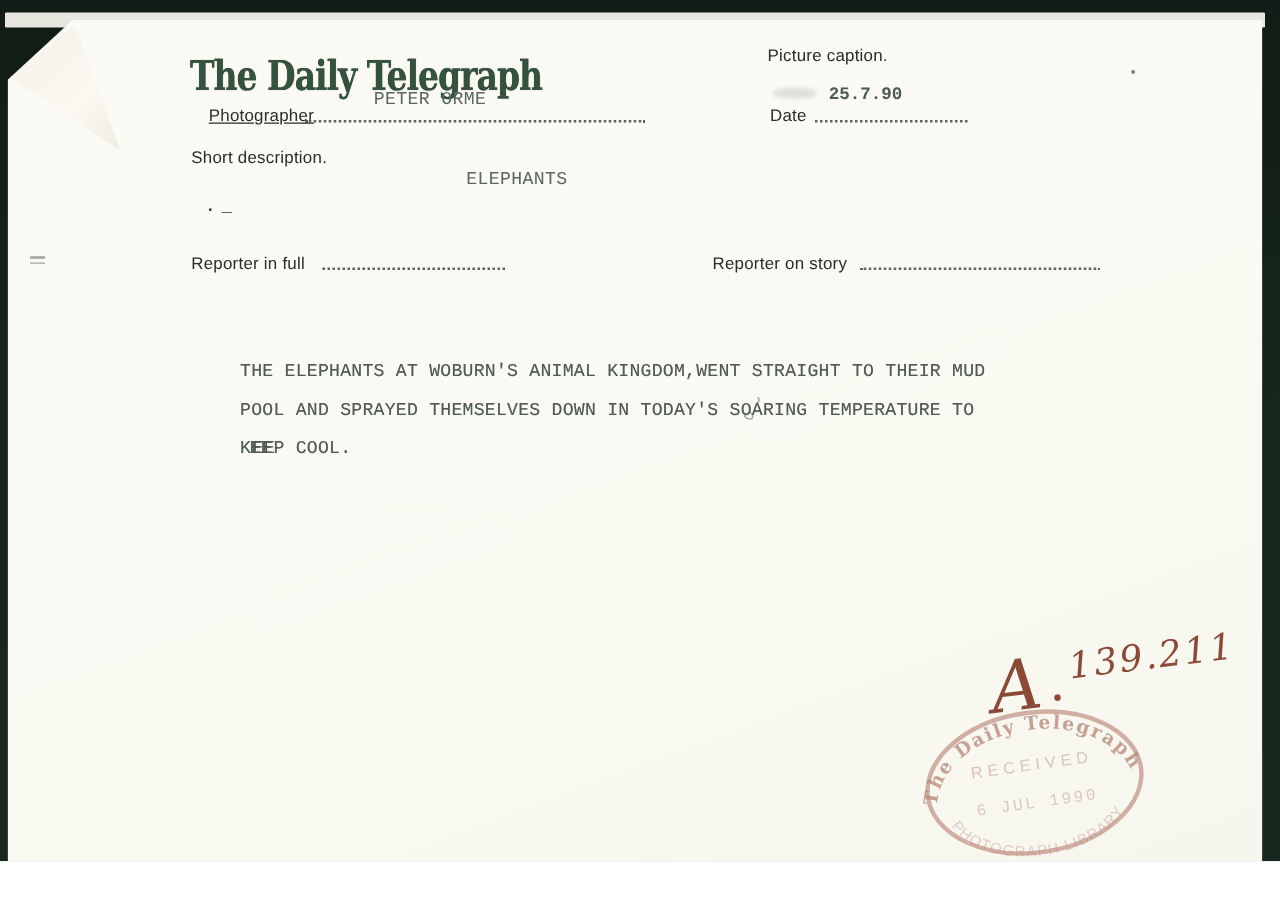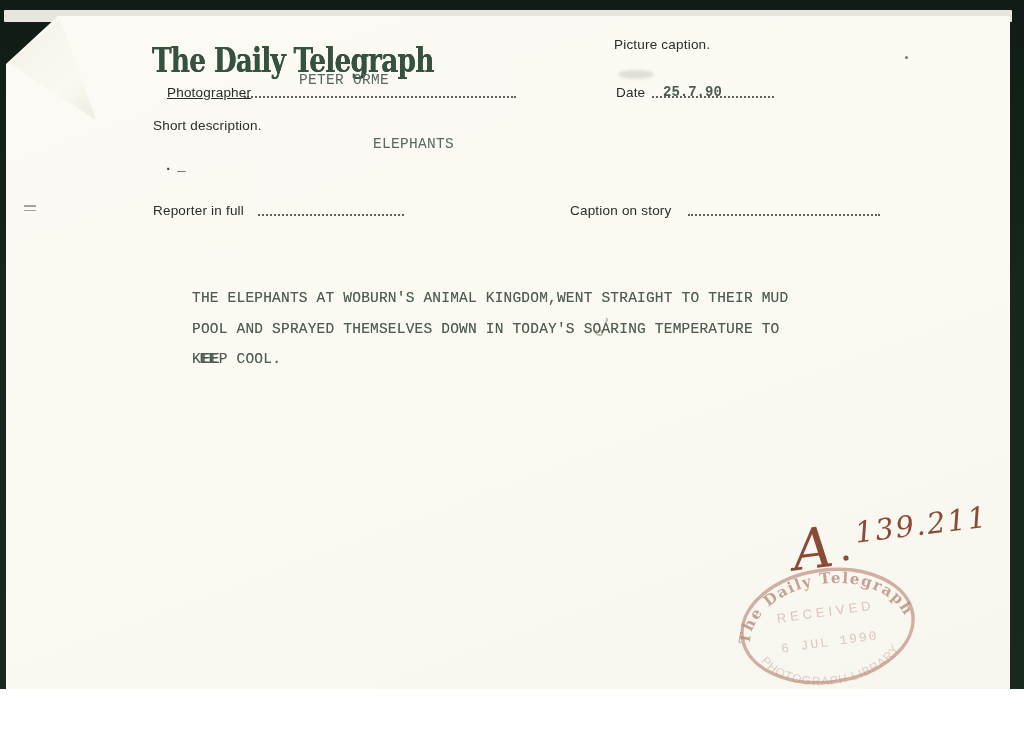--- a/index.html
+++ b/index.html
@@ -80,31 +80,31 @@
     <div class="masthead">The Daily Telegraph</div>
 
     <div class="label" style="left:608px;top:21px;text-align:right;">Picture caption.</div>
     <div class="smudge speck" style="left:899px;top:40px;"></div>
 
     <div class="typed value" style="left:267px;top:56px;">PETER ORME</div>
     <div class="label" style="left:161px;top:69px;text-decoration:underline;">Photographer</div>
     <div class="dots" style="left:238px;top:80px;width:272px;"></div>
 
     <div class="smudge blob" style="left:612px;top:54px;"></div>
-    <div class="typed date" style="left:657px;top:68px;">25.7.90</div>
+    <div class="typed date" style="left:657px;top:52px;">25.7.90</div>
     <div class="label" style="left:610px;top:69px;">Date</div>
     <div class="dots" style="left:646px;top:80px;width:122px;"></div>
 
     <div class="label" style="left:147px;top:102px;">Short description.</div>
     <div class="typed value" style="left:341px;top:120px;">ELEPHANTS</div>
     <div class="smudge dotdash" style="left:158px;top:142px;">. _</div>
 
     <div class="label" style="left:147px;top:187px;">Reporter in full</div>
     <div class="dots" style="left:252px;top:198px;width:146px;"></div>
-    <div class="label" style="left:564px;top:187px;">Caption on story</div>
+    <div class="label" style="left:564px;top:187px;">Reporter on story</div>
     <div class="dots" style="left:682px;top:198px;width:192px;"></div>
 
     <div class="smudge equals" style="left:18px;top:189px;">
         <span></span>
         <span></span>
       </div>
 
     <div class="caption-block">
       <div>THE ELEPHANTS AT WOBURN'S ANIMAL KINGDOM,WENT STRAIGHT TO THEIR MUD</div>
       <div>POOL AND SPRAYED THEMSELVES DOWN IN TODAY'S SOARING TEMPERATURE TO</div>

